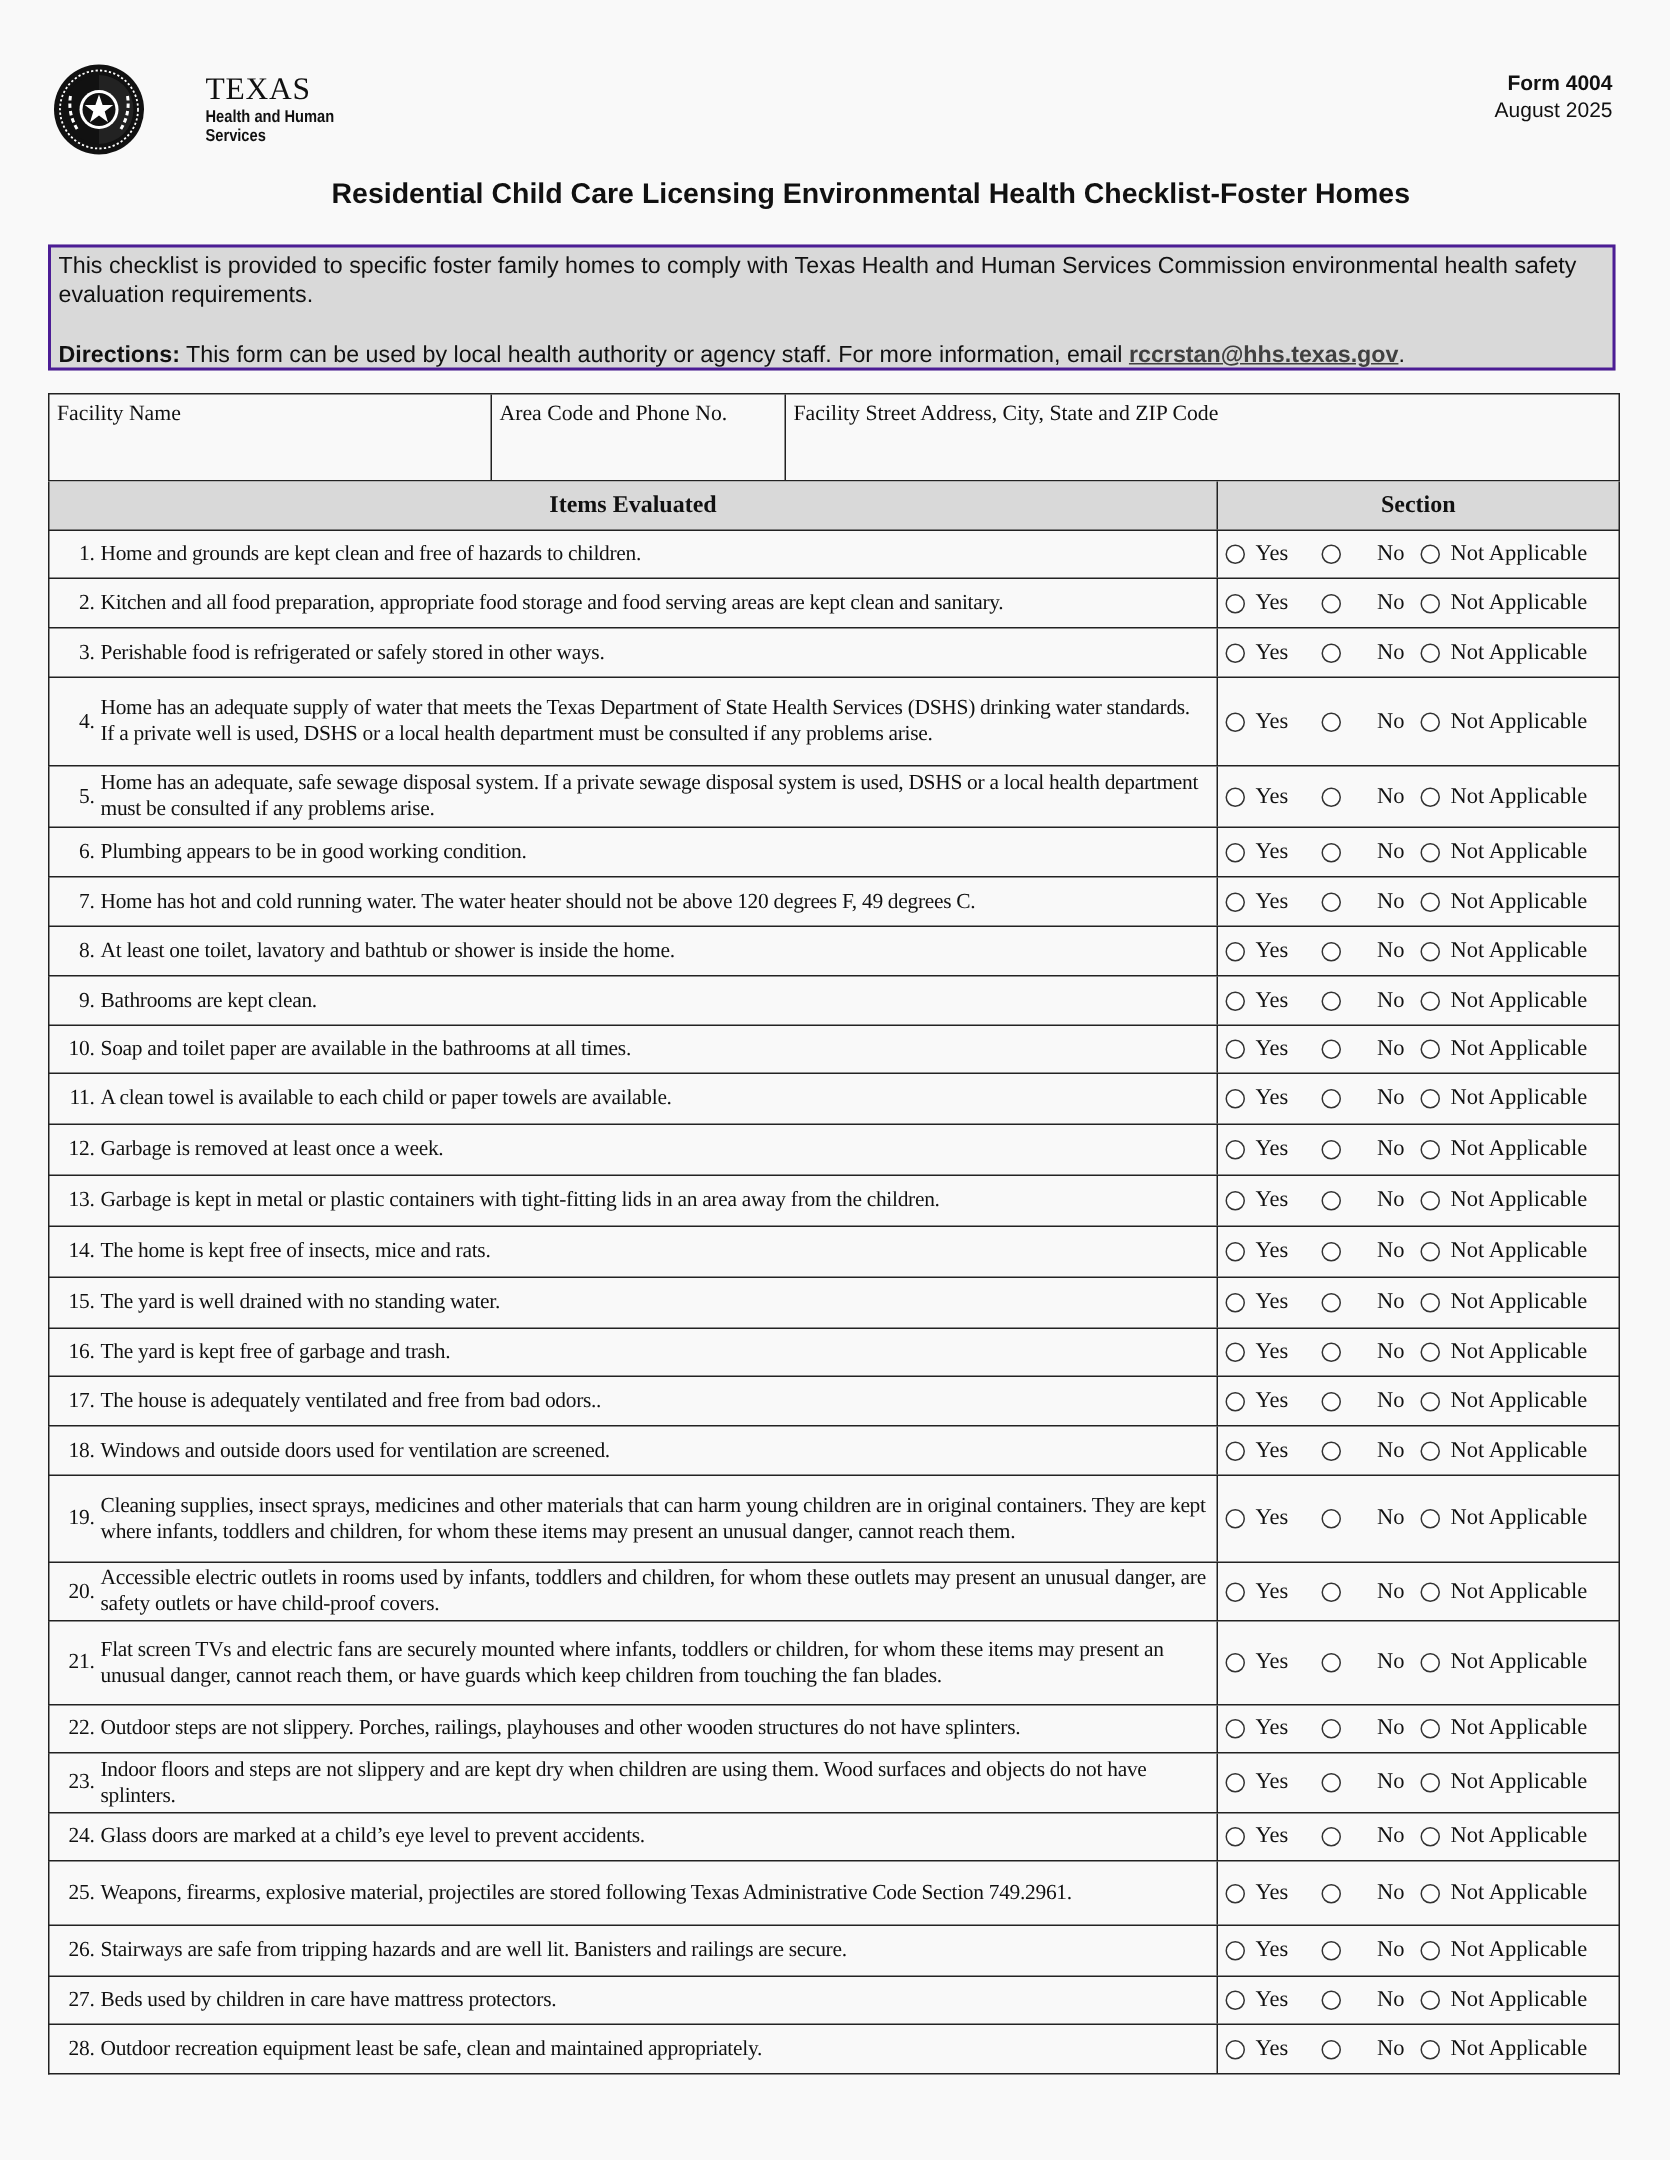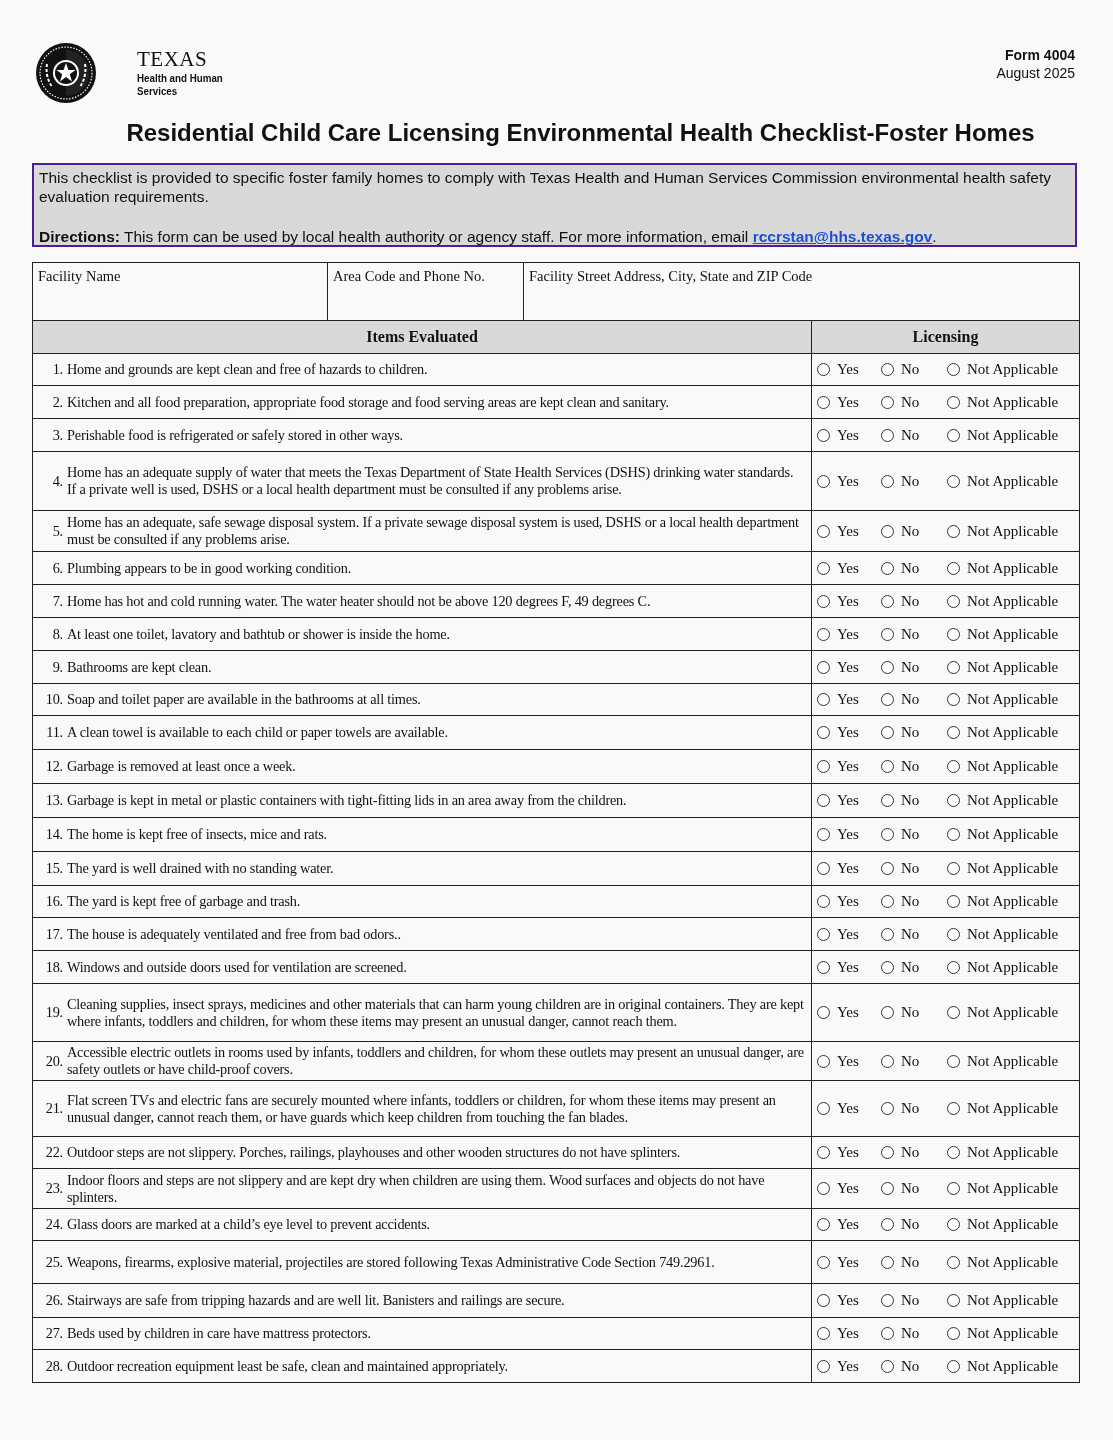--- a/index.html
+++ b/index.html
@@ -4,42 +4,42 @@
 <style>
   html, body { margin:0; padding:0; }
   body { width:1113px; height:1440px; background:#f9f9f9; position:relative; font-family:"Liberation Sans", sans-serif; color:#111; overflow:hidden; }
   .logo { position:absolute; left:35px; top:42px; display:flex; align-items:center;gap:36px; }
   .seal { width:62px; height:62px; }
   .logo-text { margin-left:4px; line-height:1; }
   .logo-texas { font-family:"Liberation Serif", serif; font-size:21px; letter-spacing:0.5px; display:block; margin-bottom:2px; }
   .logo-sub { font-family:"Liberation Sans", sans-serif; font-weight:bold; font-size:11.5px; display:block; transform:scaleX(0.85); transform-origin:left; line-height:13px; }
   .form-id { position:absolute; right:38px; top:46px; text-align:right; font-size:14px; line-height:18px; }
   .form-id .num { font-weight:bold; }
-  .title { position:absolute; left:0; right:0; top:119px; text-align:center; font-weight:bold; font-size:24px;margin-left:48px; }
+  .title { position:absolute; left:0; right:0; top:119px; text-align:center; font-weight:bold; font-size:19px;margin-left:48px; }
   .intro { position:absolute; left:32px; top:163px; width:1045px; height:84px; border:2px solid #4c1d95; background:#d9d9d9; box-sizing:border-box; padding:3px 5px; font-size:15.5px; line-height:19px; }
   .intro p { margin:0; }
   .intro .dir { margin-top:21px; }
-  .intro a { color:#1d4ed8; font-weight:bold; text-decoration:underline; }
+  .intro a { color:#404040; font-weight:bold; text-decoration:underline; }
   .grid { position:absolute; left:32px; top:262px; width:1048px;font-family:Liberation Serif, serif; }
   .info-row { display:flex; height:59px; border:1px solid #222; box-sizing:border-box; }
   .info-cell { padding:5px 5px; font-size:14.5px; box-sizing:border-box; border-right:1px solid #222; }
   .info-cell:last-child { border-right:none; }
   .hdr { display:flex; height:33px; background:#d9d9d9; border:1px solid #222; border-top:none; box-sizing:border-box; font-weight:bold; font-size:16px; }
   .hdr div { display:flex; align-items:center; justify-content:center; box-sizing:border-box; }
   .hdr .h1 { width:779px; border-right:1px solid #222; }
   .hdr .h2 { flex:1; }
   .row { display:flex; border:1px solid #222; border-top:none; box-sizing:border-box; }
   .item { width:779px; border-right:1px solid #222; box-sizing:border-box; padding:2px 6px 2px 4px; font-size:14.3px; line-height:17px; display:flex; align-items:center; letter-spacing:-0.2px; }
   .item .n { display:inline-block; width:26px; text-align:right; margin-right:4px; flex-shrink:0; }
   .item .t { flex:1; }
   .resp { flex:1; display:flex; align-items:center; padding-left:5px; font-size:15px; }
   .opt { display:flex; align-items:center; margin-right:10px; cursor:pointer; }
   .opt .radio { width:13px; height:13px; border:1.2px solid #333; border-radius:50%; box-sizing:border-box; margin-right:7px; background:#fff; }
   .opt.yes { width:56px; margin-right:8px; }
-  .opt.no { width:56px; margin-right:10px; }
+  .opt.no { width:56px; margin-right:10px;gap:17px; }
 </style>
 </head>
 <body>
 
 <div class="logo">
   <svg class="seal" viewBox="0 0 62 62">
     <circle cx="31" cy="31" r="30" fill="#111"></circle>
     <circle cx="31" cy="31" r="26" fill="none" stroke="#fff" stroke-width="1.2" stroke-dasharray="1.5 1.5"></circle>
     <circle cx="31" cy="31" r="23" fill="#111"></circle>
     <path d="M31 8 A23 23 0 0 1 31 54 Z" fill="#222"></path>
@@ -69,21 +69,21 @@
 </div>
 
 <div class="grid">
   <div class="info-row">
     <div class="info-cell" style="width:295px"><span>Facility Name</span></div>
     <div class="info-cell" style="width:196px"><span>Area Code and Phone No.</span></div>
     <div class="info-cell" style="flex:1"><span>Facility Street Address, City, State and ZIP Code</span></div>
   </div>
   <div class="hdr">
     <div class="h1">Items Evaluated</div>
-    <div class="h2">Licensing</div>
+    <div class="h2">Section</div>
   </div>
   <div id="rows">
       <div class="row" style="height: 32px;">
         <div class="item">
           <span class="n">1.</span>
           <span class="t">Home and grounds are kept clean and free of hazards to children.</span>
         </div>
         <div class="resp">
           <label class="opt yes">
             <span class="radio"></span>

